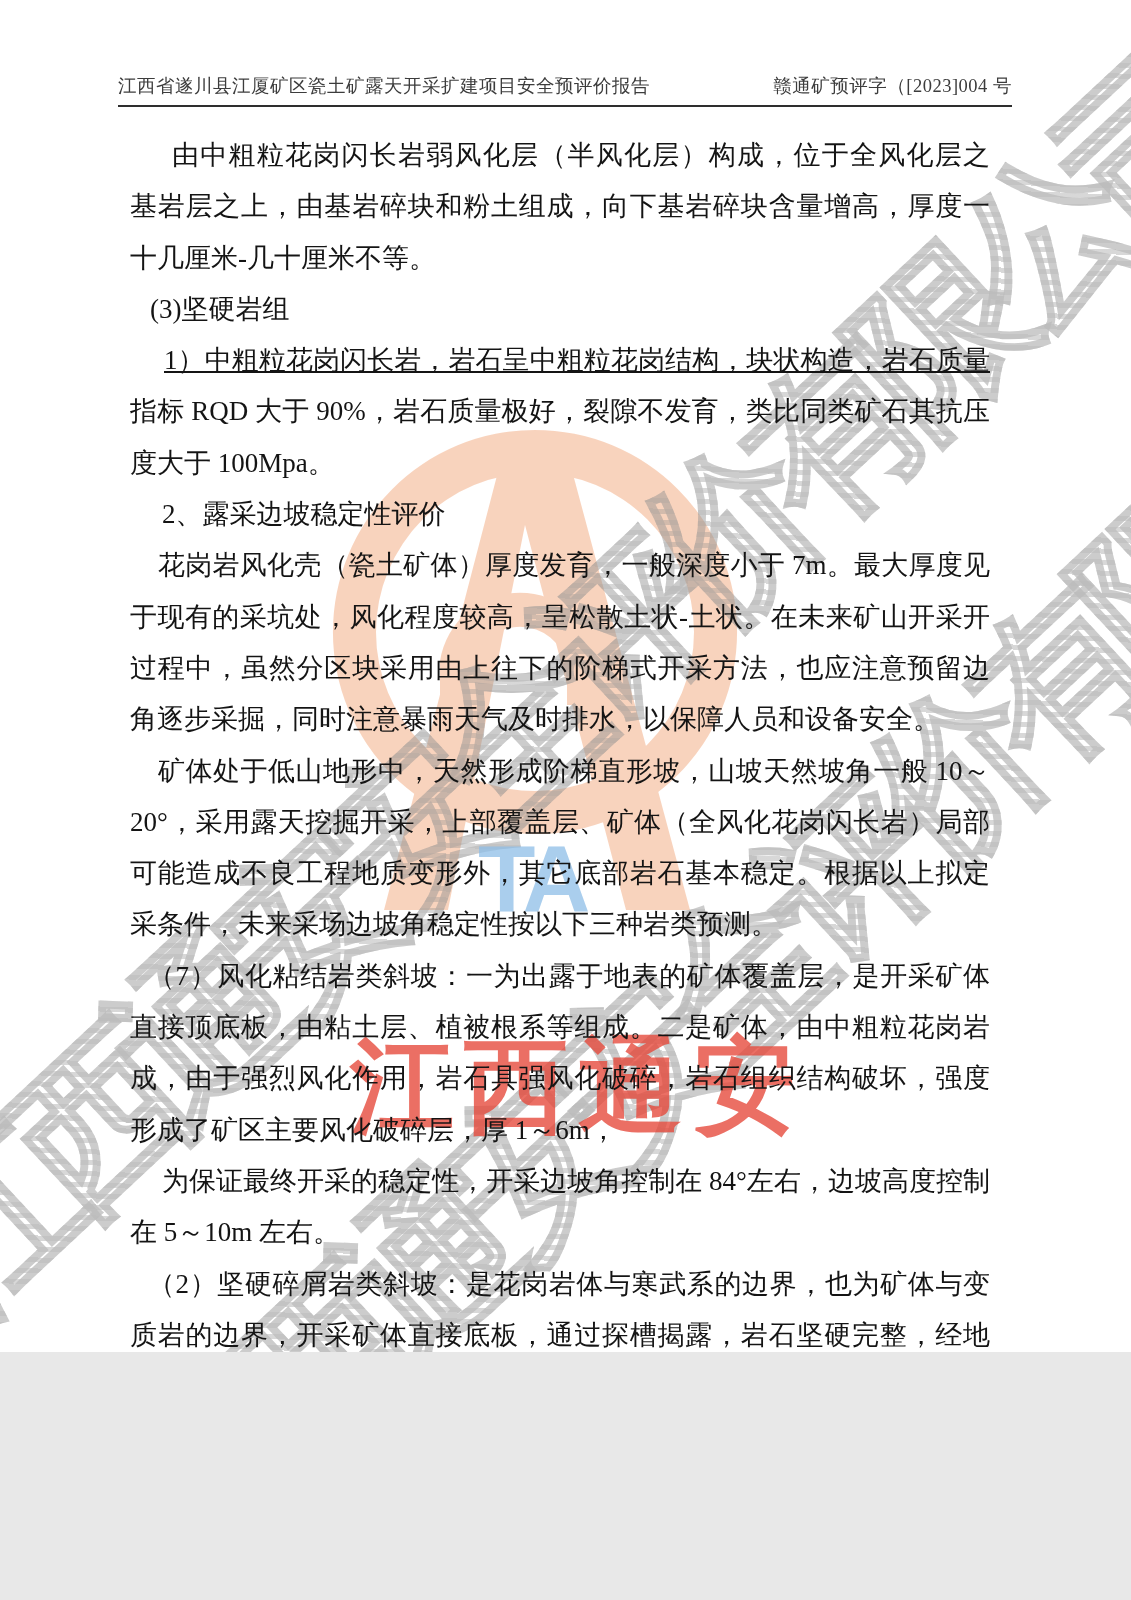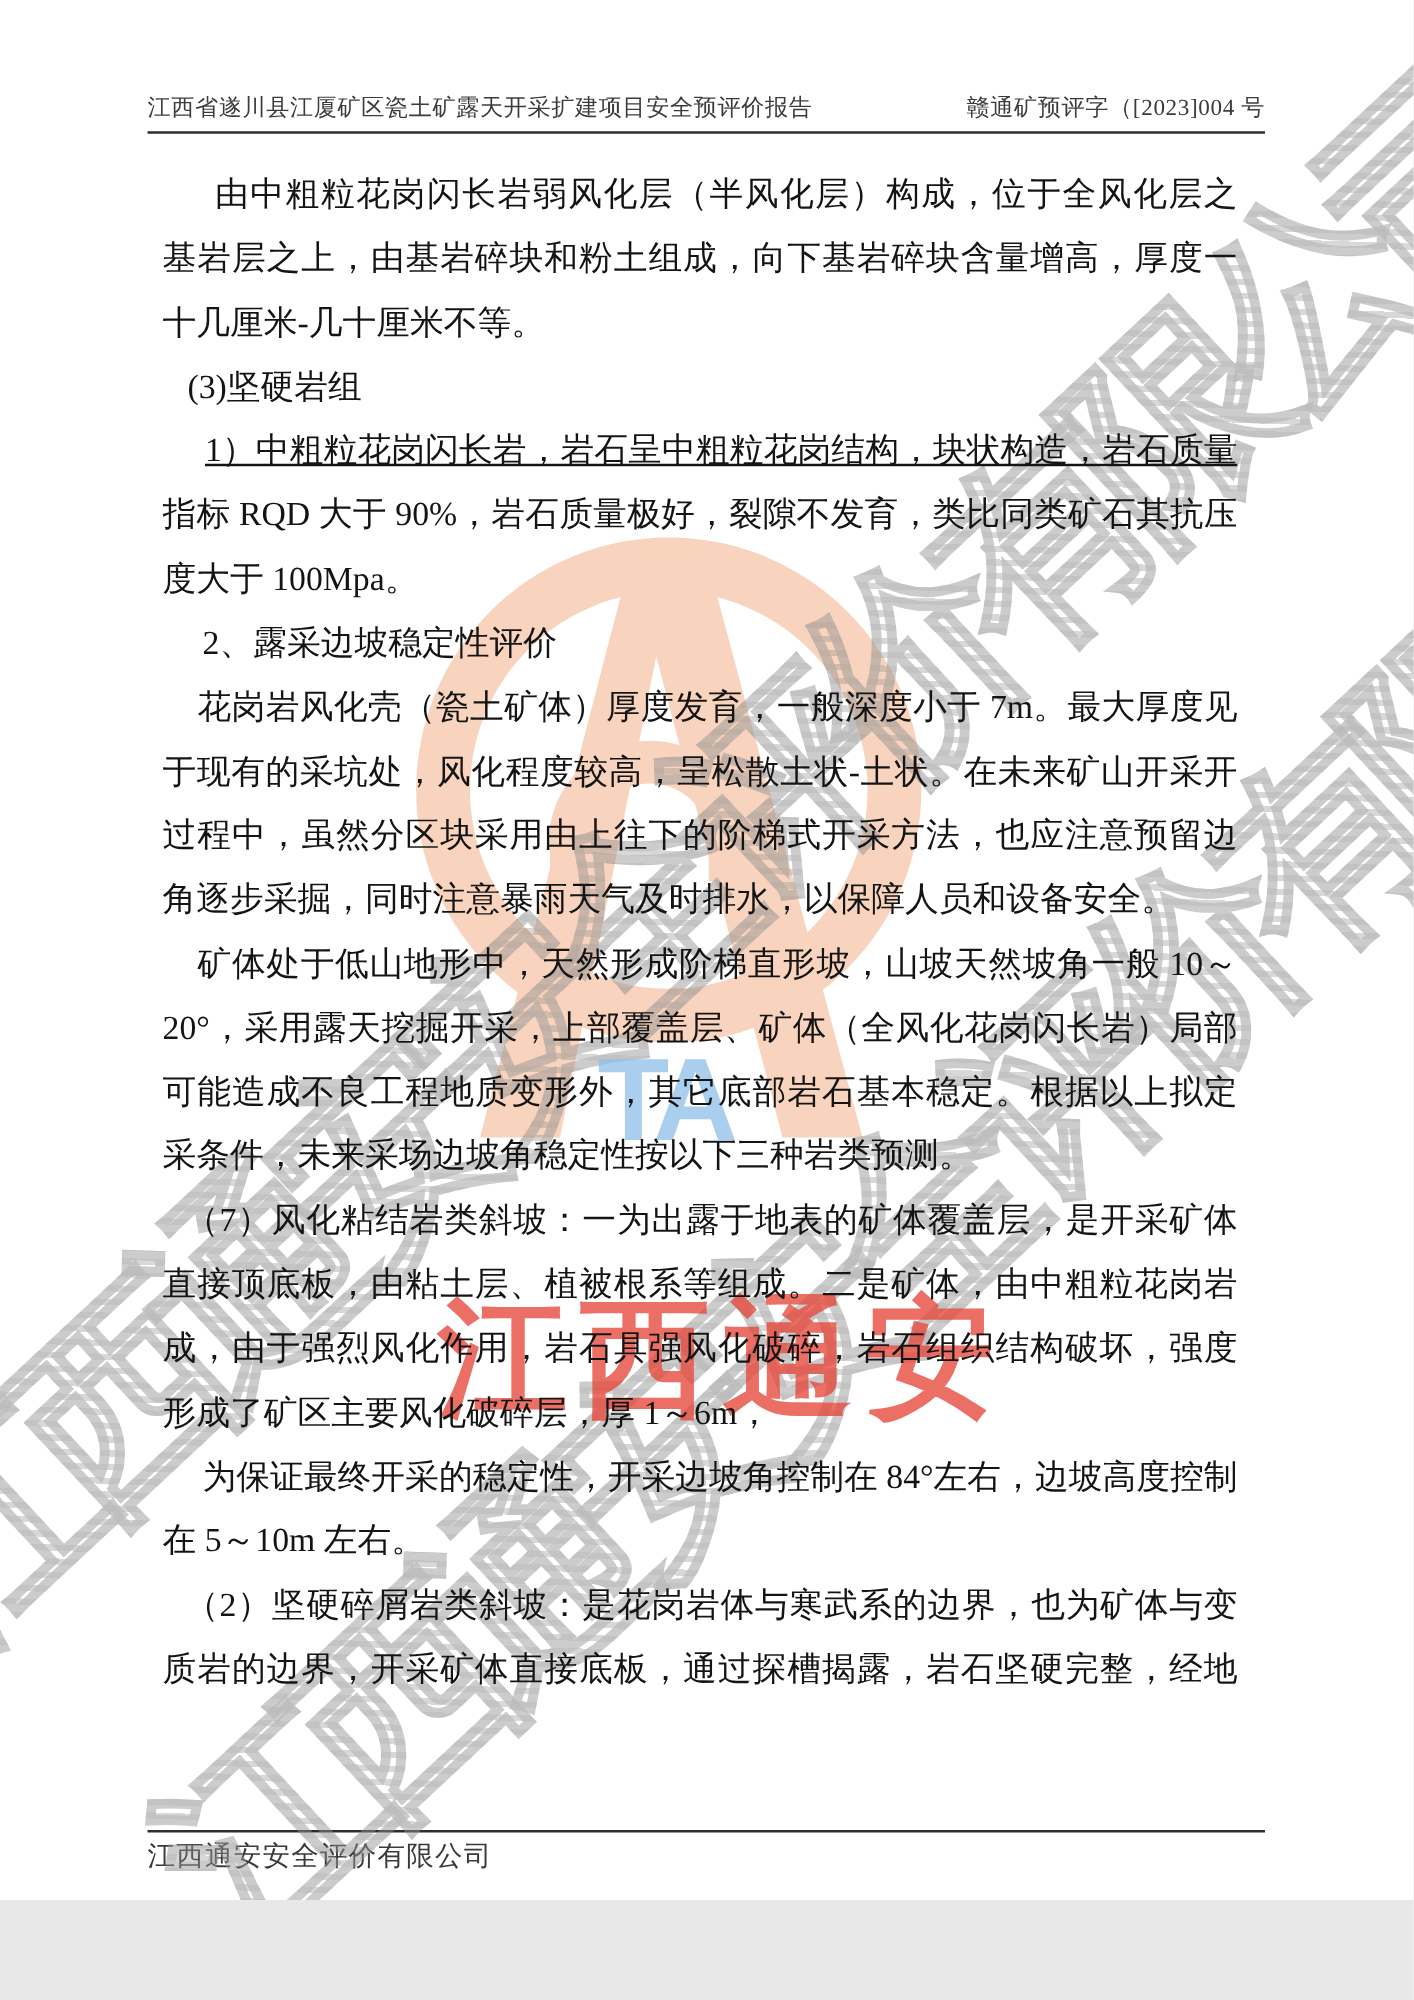--- a/index.html
+++ b/index.html
@@ -1,17 +1,17 @@
 <!DOCTYPE html>
 <html><head>
 <meta charset="utf-8">
 <style>
   html,body{margin:0;padding:0;background:#e8e8e8;}
   .page{
-    position:relative;width:1131px;height:1520px;margin:0 auto;
+    position:relative;width:1131px;height:1352px;margin:0 auto;
     background:#ffffff;overflow:hidden;
     font-family:"Liberation Serif","DejaVu Serif",serif;
     color:#1c1c1c;
   }
   
   .hdr{position:absolute;left:118px;top:72px;width:894px;height:28px;
        font-size:18.5px;color:#3c3c3c;letter-spacing:.5px;}
   .hdr .hl{position:absolute;left:0;bottom:2px;white-space:nowrap;}
   .hdr .hr{position:absolute;right:0;bottom:2px;white-space:nowrap;text-align:center;}
   .hdr-rule{position:absolute;left:118px;top:105px;width:894px;height:2.4px;background:#2e2e2e;}

